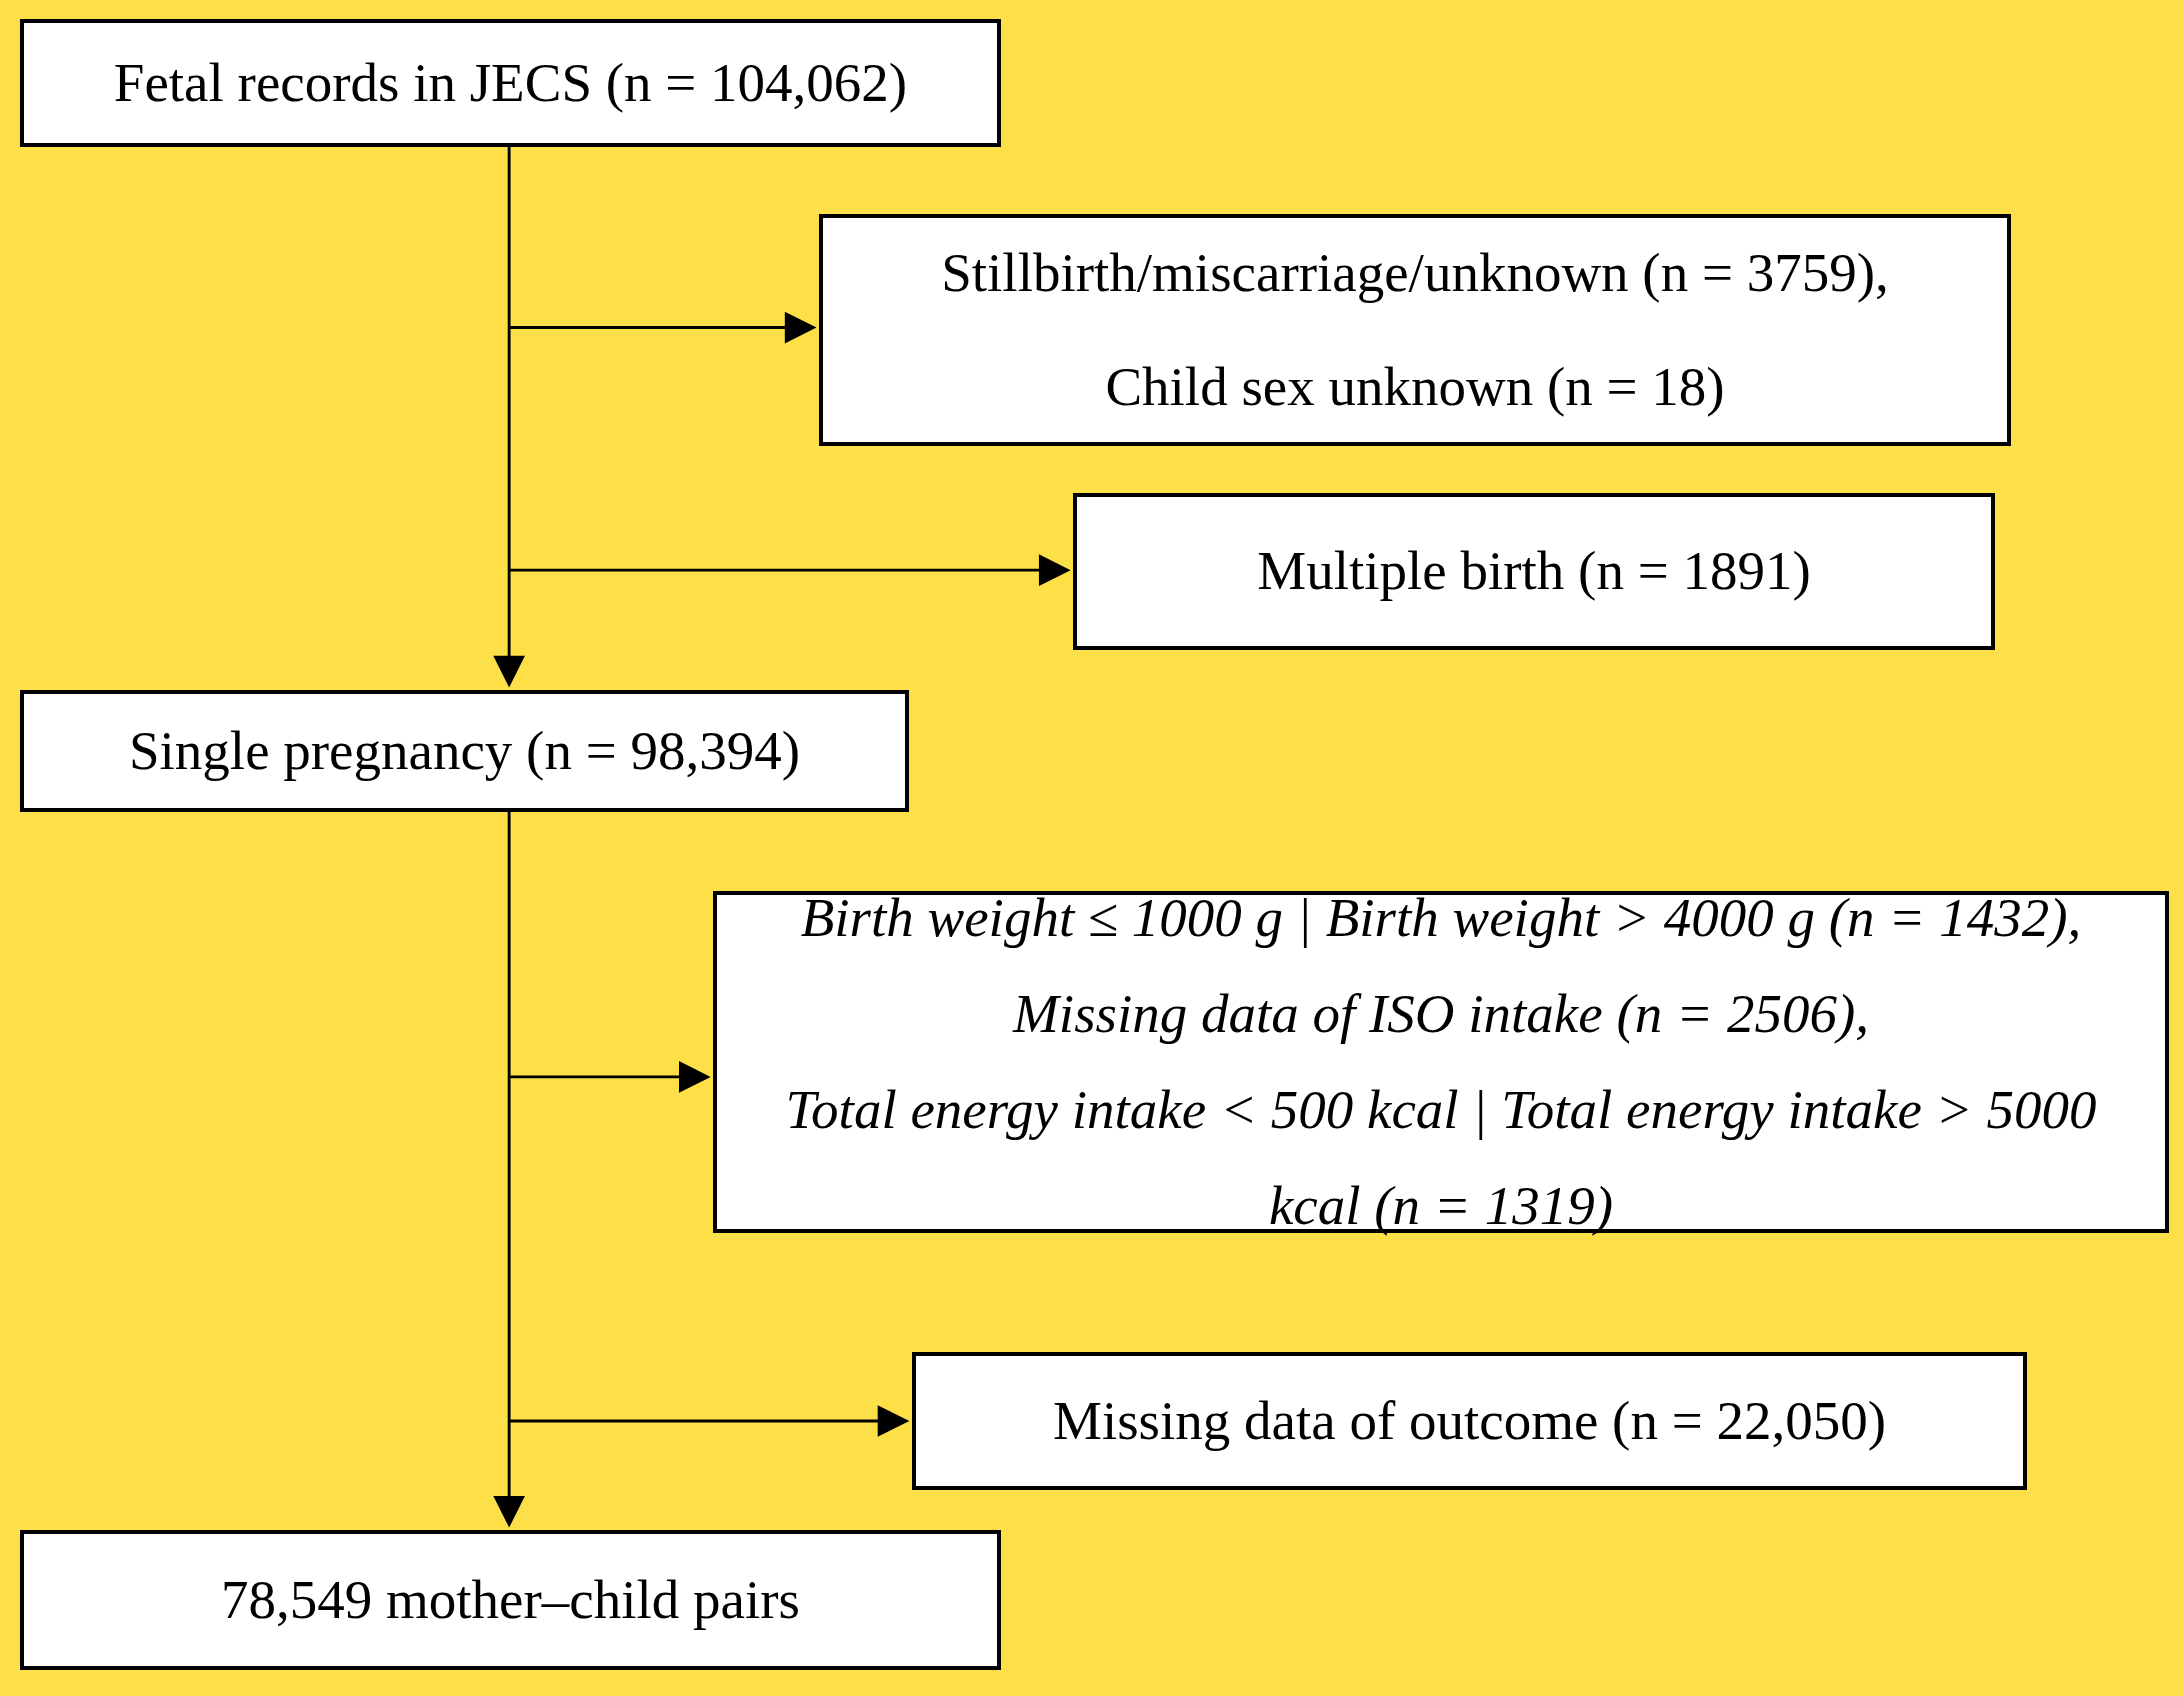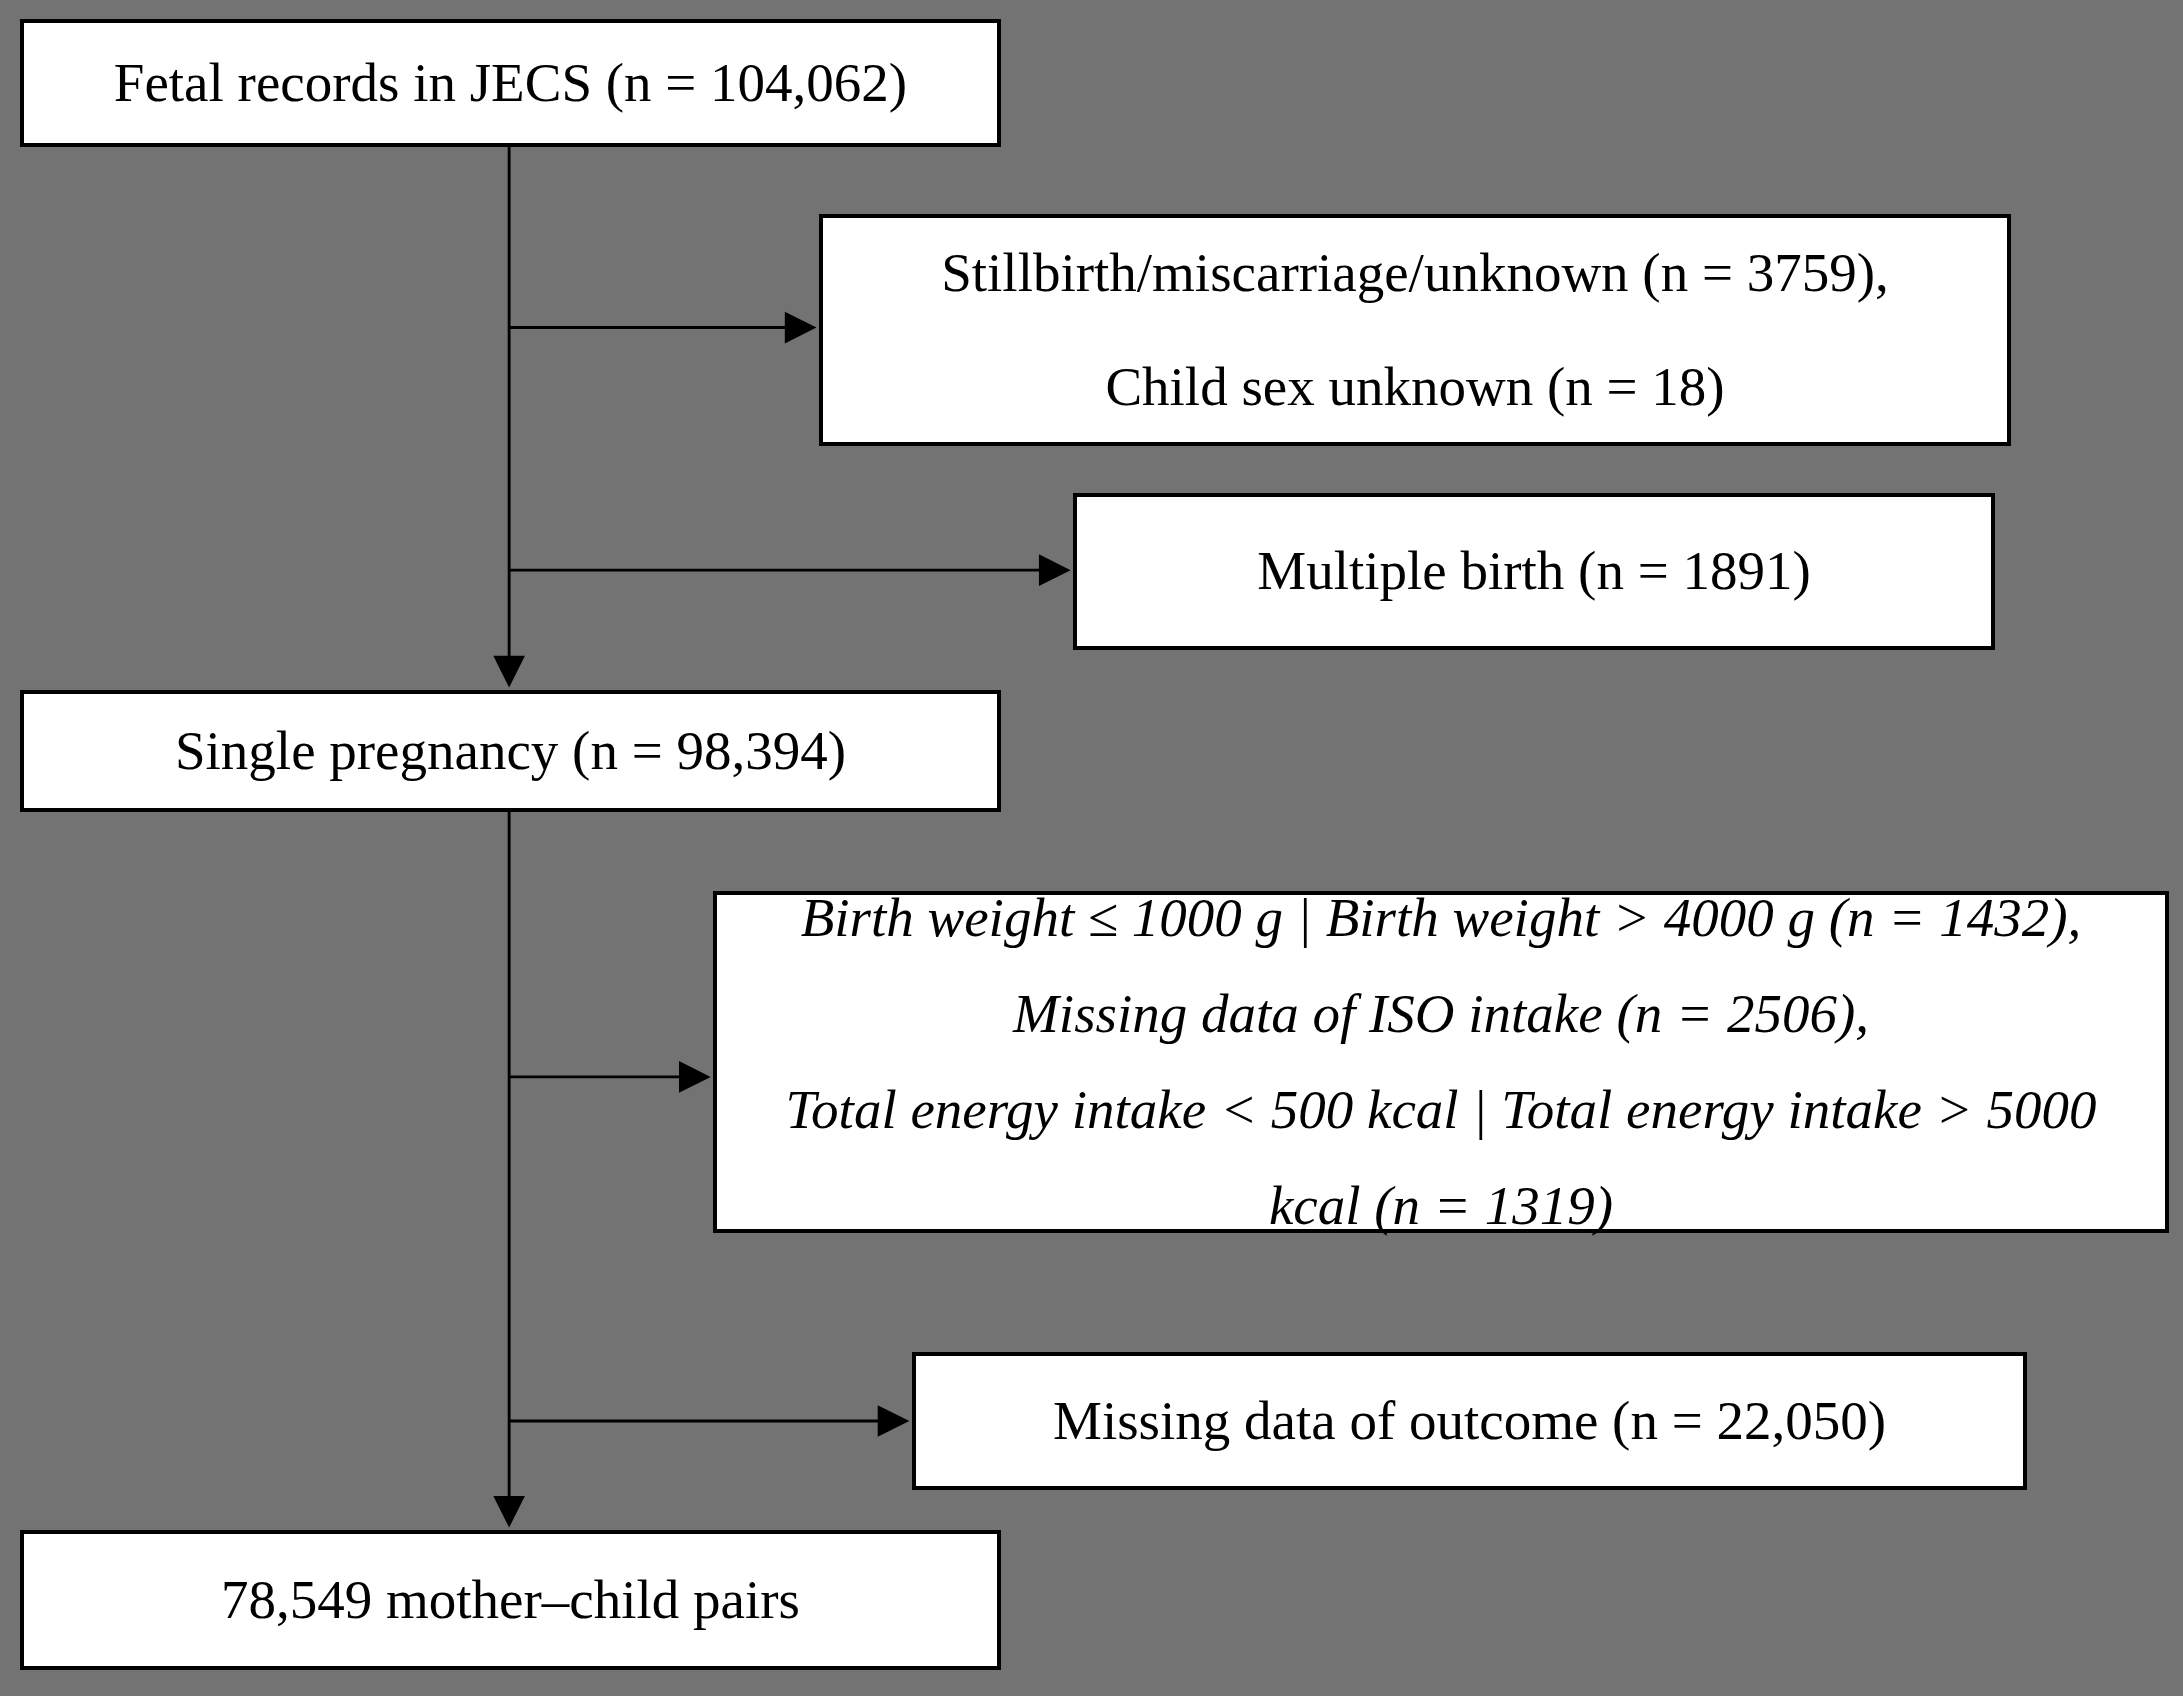--- a/index.html
+++ b/index.html
@@ -4,21 +4,21 @@
 <style>
   html, body {
     margin: 0;
     padding: 0;
     background: #ffffff;
   }
   .canvas {
     position: relative;
     width: 2183px;
     height: 1696px;
-    background: #737373;
+    background: #fde047;
     font-family: "Liberation Serif", "DejaVu Serif", serif;
     color: #000000;
     overflow: hidden;
   }
   .box {
     position: absolute;
     box-sizing: border-box;
     border: 4.3px solid #000000;
     background: #ffffff;
     display: flex;
@@ -33,21 +33,21 @@
   .box .line {
     white-space: nowrap;
   }
   .lh-wide .line { line-height: 114px; }
   .lh-mid  .line { line-height: 96px; }
 
   
   #box-fetal        { left: 20px;   top: 19px;   width: 981px; height: 128px; }
   #box-stillbirth   { left: 819px; top: 214px;  width: 1192px; height: 232px; text-align: right; }
   #box-multiple     { left: 1073px; top: 493px;  width: 922px; height: 157px; }
-  #box-single       { left: 20px;   top: 690px;  width: 981px; height: 122px; }
+  #box-single       { left: 20px;   top: 690px;  width: 889px; height: 122px; }
   #box-weight       { left: 713px;  top: 891px; width: 1456px; height: 342px; font-style: italic; }
   #box-outcome      { left: 912px; top: 1352px; width: 1115px; height: 138px; }
   #box-final        { left: 20px;   top: 1530px; width: 981px; height: 140px; }
 
   svg.connectors {
     position: absolute;
     left: 0;
     top: 0;
     width: 2183px;
     height: 1696px;

